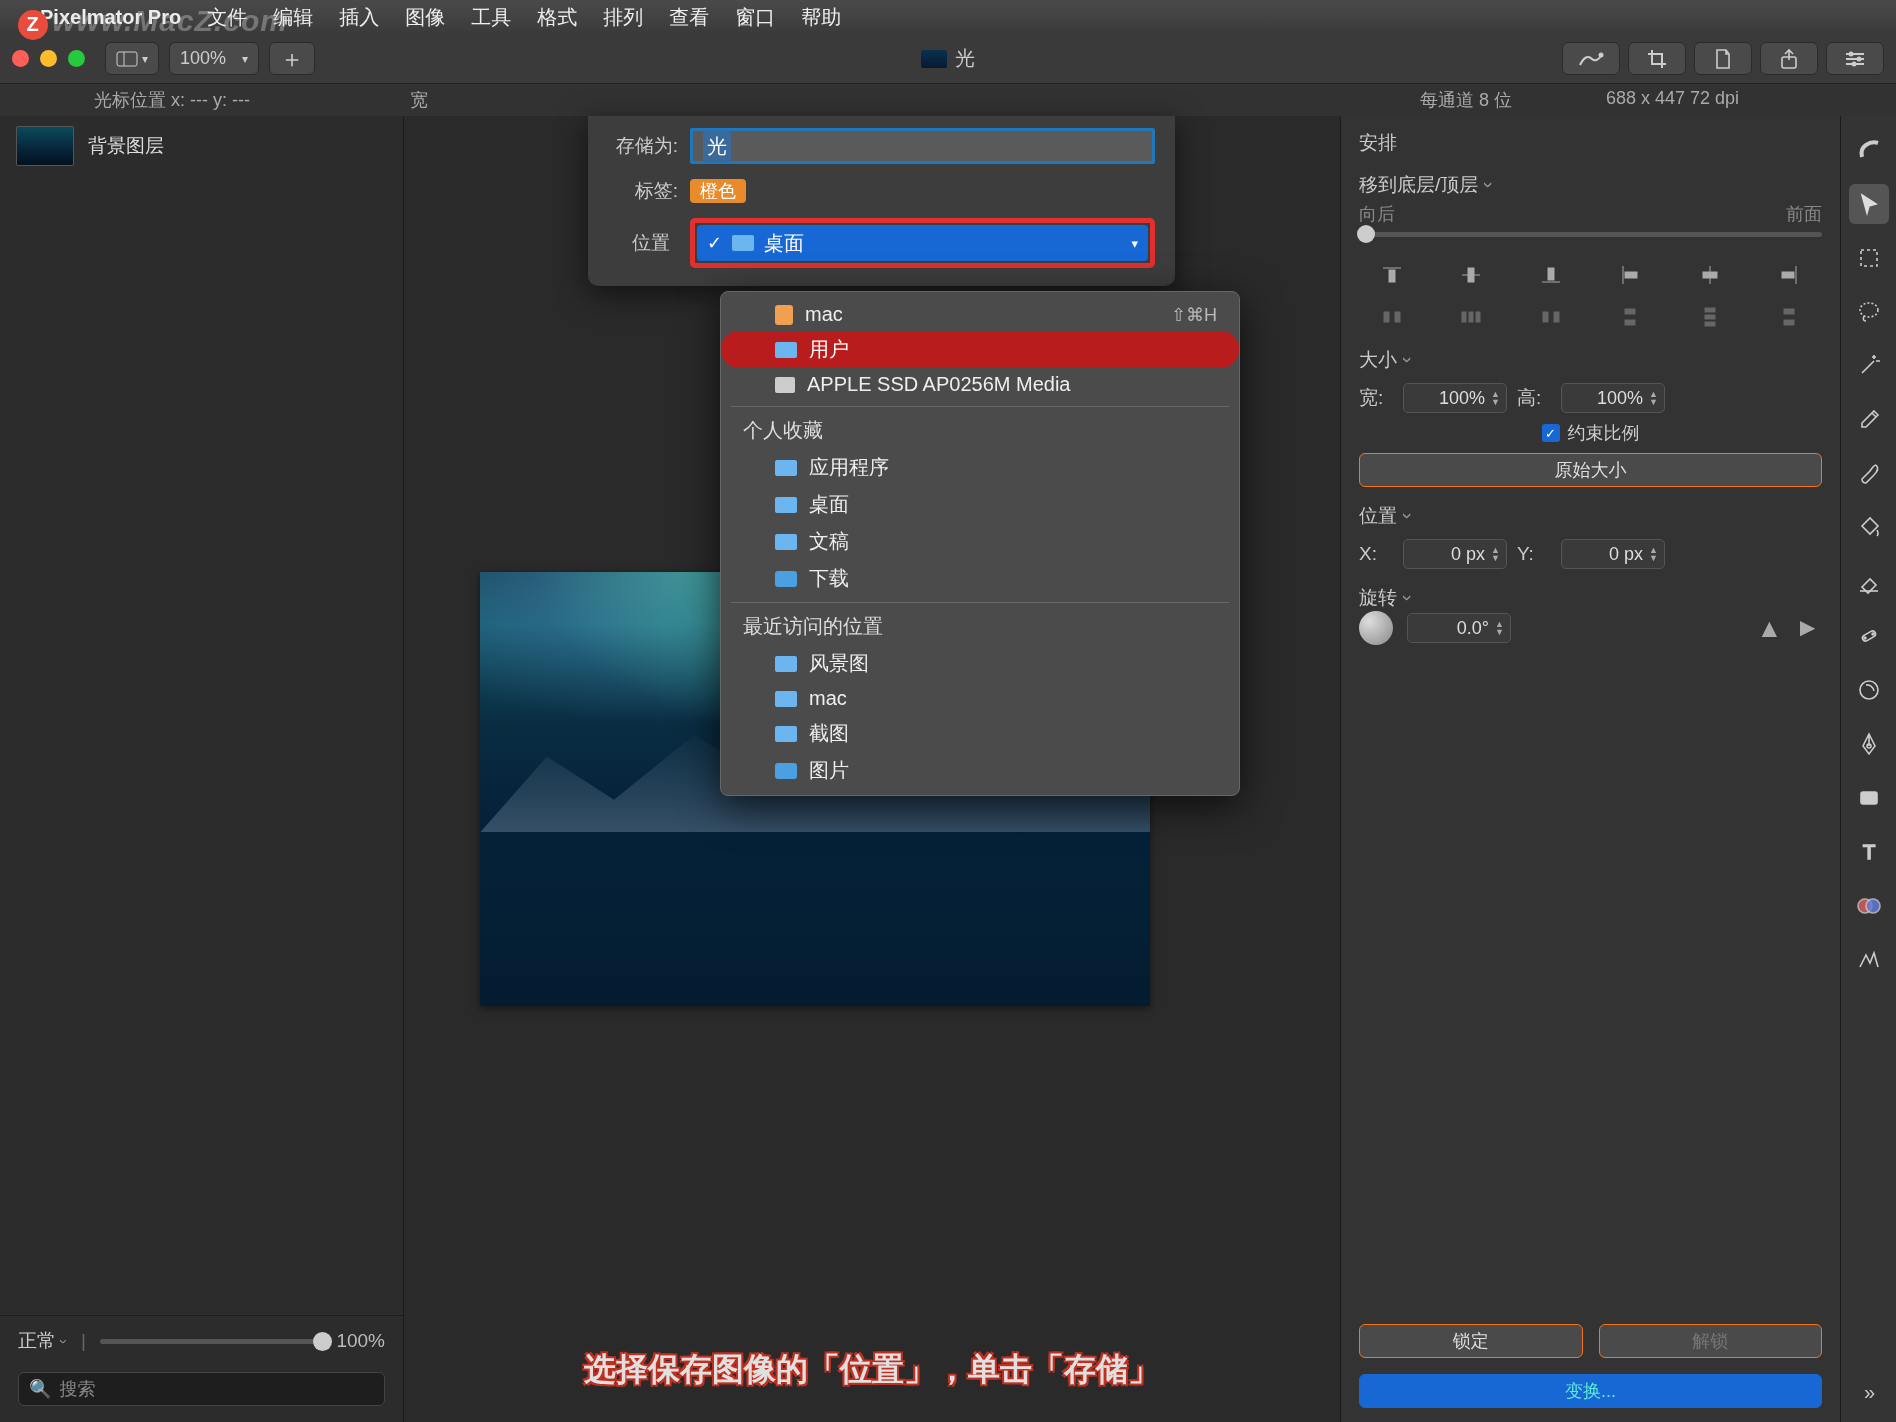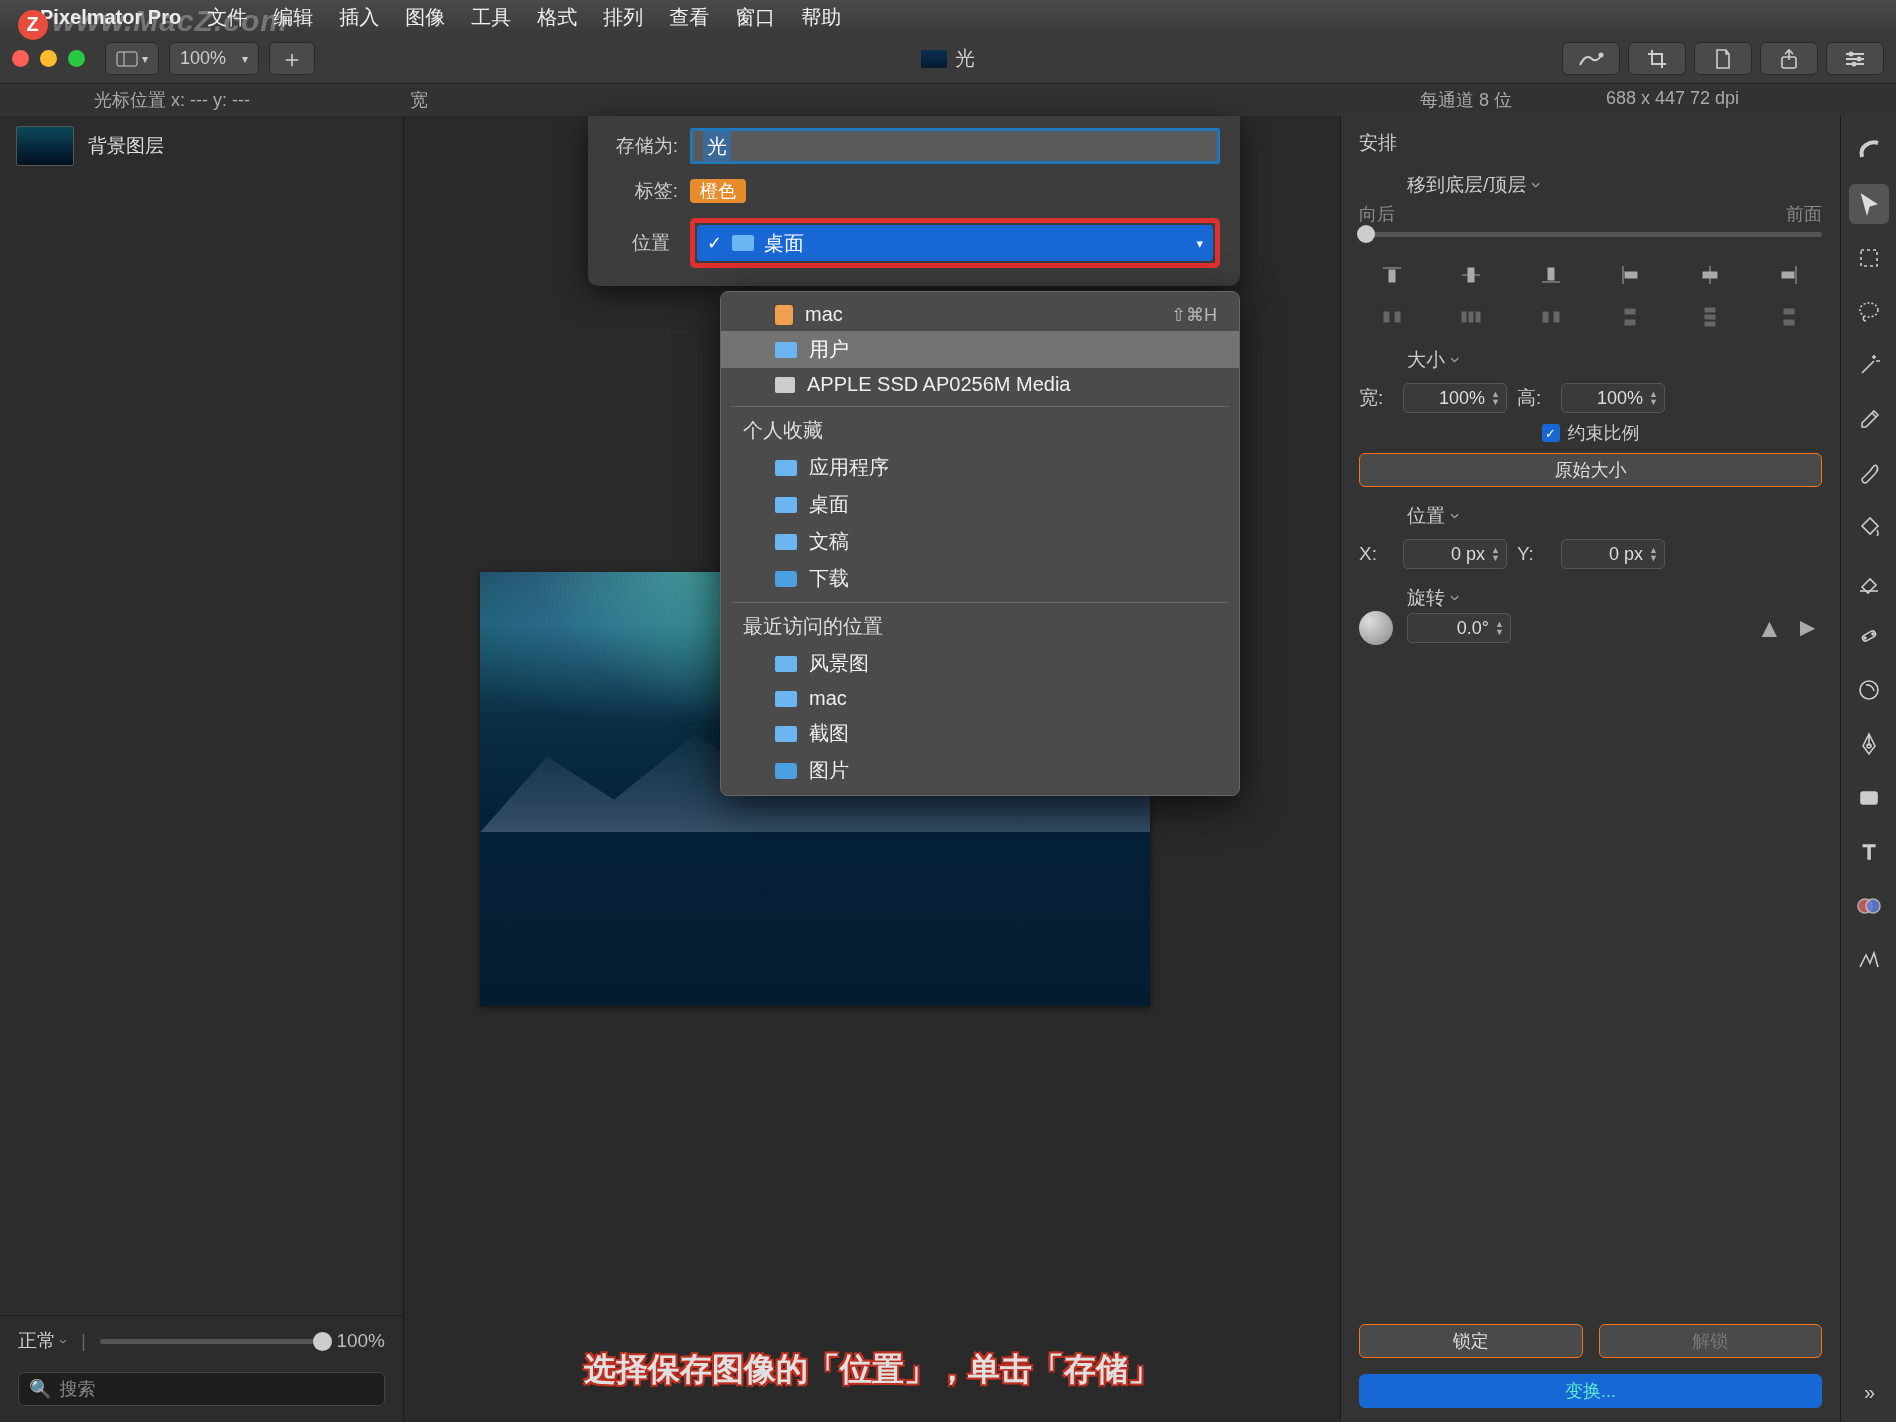--- a/index.html
+++ b/index.html
@@ -45,47 +45,47 @@
 .search-box { height:34px; background:#1e1e1e; border:1px solid #444; border-radius:6px; display:flex; align-items:center; padding:0 10px; gap:8px; color:#888; font-size:18px;}
 .icon-caret::after{content:"›"; transform:rotate(90deg); display:inline-block; margin-left:6px; font-size:15px; color:#999;}
 
 
 .canvas-area { flex: 1; background: #2a2a2a; position: relative; }
 .canvas-img { position:absolute; left:76px; top:456px; width:670px; height:434px; background: linear-gradient(to bottom, #0e3a4d 0%, #145268 12%, #0a2d42 35%, #05223a 55%, #041c30 100%); box-shadow:0 2px 8px rgba(0,0,0,.5);}
 .aurora { position:absolute; top:0; left:0; right:0; height:45%; background: radial-gradient(ellipse at 50% -10%, rgba(80,220,160,.55), transparent 60%), radial-gradient(ellipse at 30% 0%, rgba(120,200,255,.4), transparent 55%); }
 .mountains { position:absolute; bottom:40%; left:0; right:0; height:25%; background:linear-gradient(transparent, rgba(200,220,240,.25)); clip-path: polygon(0 100%, 10% 30%, 20% 70%, 32% 10%, 45% 60%, 58% 5%, 70% 55%, 82% 20%, 100% 60%, 100% 100%); }
 
 
-.save-dialog { position:absolute; left:184px; top:0; width:652px; background:#3d3d3d; padding: 12px 20px 18px; border-radius:0 0 10px 10px; box-shadow:0 8px 30px rgba(0,0,0,.6); z-index:10;}
+.save-dialog { position:absolute; left:184px; top:0; width:587px; background:#3d3d3d; padding: 12px 20px 18px; border-radius:0 0 10px 10px; box-shadow:0 8px 30px rgba(0,0,0,.6); z-index:10;}
 .sd-row { display:flex; align-items:center; margin-bottom: 14px; gap: 12px;}
 .sd-label { width: 70px; text-align:right; color:#ccc; font-size:19px;}
 .sd-input { flex:1; height:36px; background:#5a5a5a; border:3px solid #2277bb; border-radius:2px; padding:0 10px; color:#fff; font-size:20px; display:flex; align-items:center;}
 .sd-tag { padding: 2px 10px; background:#e88b2a; color:#fff; border-radius:4px; font-size:18px; }
 .sd-loc-frame { border: 5px solid #e03030; border-radius:5px; padding:2px; }
 .sd-loc { height:36px; background:#1768d4; display:flex; align-items:center; padding:0 10px; gap:10px; color:#fff; font-size:20px; border-radius:4px;}
 .sd-loc .check{font-size:18px;}
 .folder-ic { width:22px; height:16px; background:#6bb5f0; border-radius:2px; display:inline-block;}
 .hdd-ic { width:20px; height:16px; background:#ccc; border-radius:2px; display:inline-block;}
 .mac-ic { width:18px; height:20px; background:#f0a050; border-radius:3px; display:inline-block;}
 .cam-ic { width:22px; height:16px; background:#4aa0e0; border-radius:3px; display:inline-block;}
 
 
 .dropdown { position:absolute; left:316px; top:175px; width:520px; background:#4b4b4b; border:1px solid #666; border-radius:8px; box-shadow:0 10px 40px rgba(0,0,0,.7); z-index:20; padding:6px 0;}
 .dd-item { display:flex; align-items:center; gap:12px; padding: 5px 22px; color:#eee; font-size:20px;}
-.dd-item.selected { background:#737373; color:#fff; }
+.dd-item.selected { background:#b91c1c; color:#fff;border-radius:18px; }
 .dd-item .check { width:20px; }
 .dd-header { padding: 5px 22px; color:#ddd; font-size:20px; }
 .dd-sep { height:1px; background:#666; margin:5px 10px; }
 .dd-shortcut { margin-left:auto; color:#bbb; font-size:18px;}
 
 
 .right-panel { width: 500px; background: #333; border-left:1px solid #1a1a1a; padding: 14px 18px 14px 18px; display:flex; flex-direction:column; gap: 16px; }
 .right-panel h3 { color:#ccc; font-size:19px; font-weight:500; }
 .sec-label { color:#ccc; font-size:19px; }
-.sec-title { display:flex; align-items:center; gap:6px;margin-left:48px; }
+.sec-title { display:flex; align-items:center; gap:6px; }
 .sec-title::after { content:"›"; transform:rotate(90deg); display:inline-block; color:#999; margin-left:2px;}
 .slider-row { display:flex; align-items:center; justify-content:space-between; color:#888; font-size:18px; margin-top:4px;}
 .hslider { height:5px; background:#555; border-radius:3px; position:relative; margin:6px 0 0;}
 .hslider .knob { width:18px; height:18px; background:#ccc; border-radius:50%; position:absolute; top:-7px; left:-2px;}
 .align-grid { display:grid; grid-template-columns: repeat(6,1fr); gap: 14px; margin-top:8px;}
 .align-btn { height:28px; display:flex; align-items:center; justify-content:center; color:#aaa; font-size:18px;}
 .align-btn svg { stroke:#aaa; }
 .align-btn.dim svg { stroke:#666; }
 .pair-row { display:flex; align-items:center; gap:10px; }
 .pair-row .lab { color:#ccc; font-size:19px; width:34px;}

